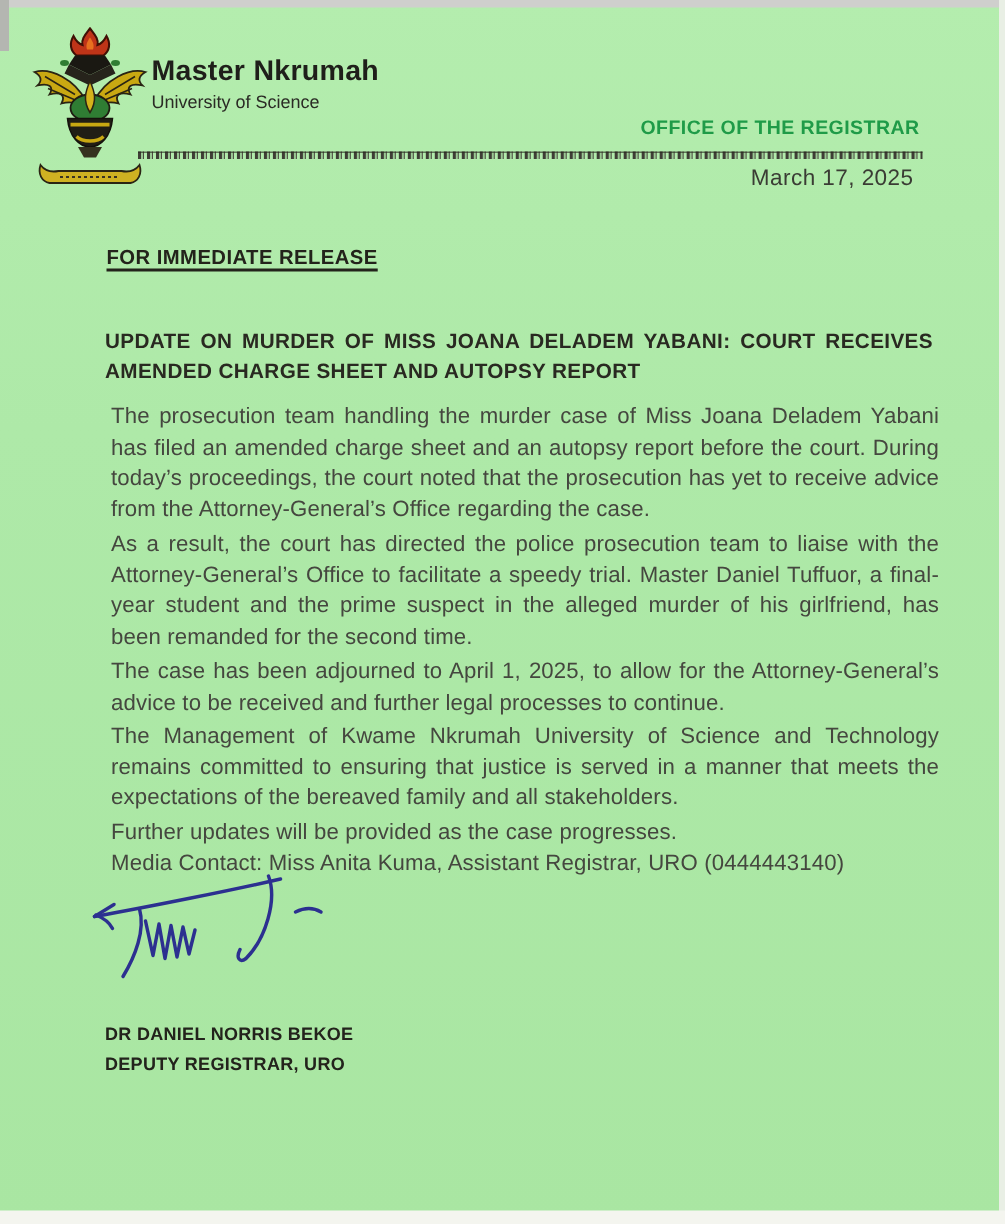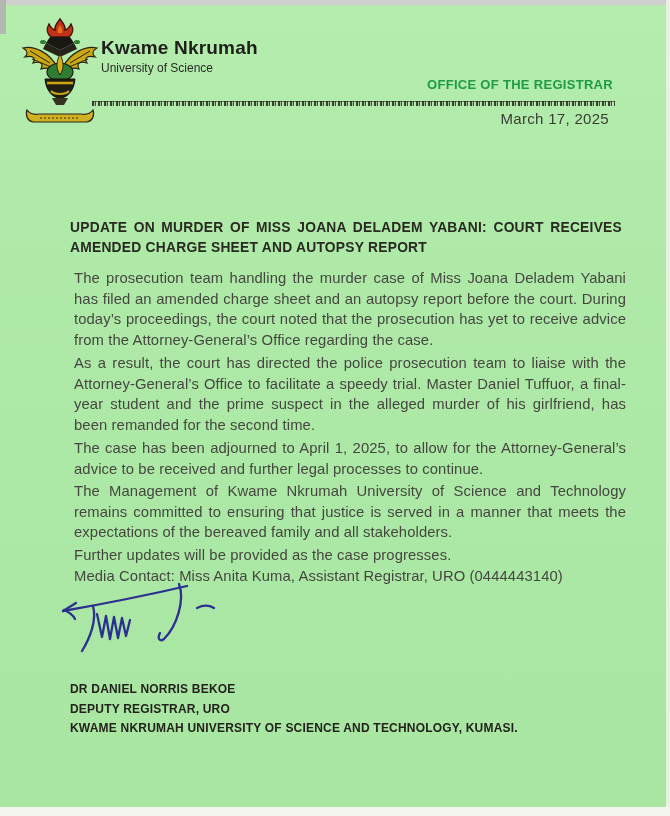--- a/index.html
+++ b/index.html
@@ -86,28 +86,29 @@
       <path d="M27 66 L53 66" stroke="#c9a812" stroke-width="2.5" fill="none"></path>
       <path d="M31 74 C35 78 45 78 49 74" stroke="#c9a812" stroke-width="2.2" fill="none"></path>
       <path d="M32 81 L48 81 L44 88 L36 88 Z" fill="#35321f"></path>
 
       <path d="M7 93 C5 99 8 104 13 105 L67 105 C72 104 75 99 73 93 C70 97 66 98 61 97 L19 97 C14 98 10 97 7 93 Z" fill="#cfb122" stroke="#2a2414" stroke-width="1.2"></path>
       <path d="M20 101 L60 101" stroke="#3a3322" stroke-width="1.2" stroke-dasharray="2 2" fill="none"></path>
     </svg>
   </div>
 
   <div class="uni-name">
-    <div class="uni-line1">Kwame Nkrumah</div>
+    <div class="uni-line1">Master Nkrumah</div>
     <div class="uni-line2">University of Science</div>
   </div>
 
   <div class="office">OFFICE OF THE REGISTRAR</div>
   <div class="rule"></div>
   <div class="date">March 17, 2025</div>
 
+  <div class="release-label">FOR IMMEDIATE RELEASE</div>
 
   <h1 class="title">UPDATE ON MURDER OF MISS JOANA DELADEM YABANI: COURT RECEIVES AMENDED CHARGE SHEET AND AUTOPSY REPORT</h1>
 
   <p class="para p1">The prosecution team handling the murder case of Miss Joana Deladem Yabani has filed an amended charge sheet and an autopsy report before the court. During today’s proceedings, the court noted that the prosecution has yet to receive advice from the Attorney-General’s Office regarding the case.</p>
   <p class="para p2">As a result, the court has directed the police prosecution team to liaise with the Attorney-General’s Office to facilitate a speedy trial. Master Daniel Tuffuor, a final-year student and the prime suspect in the alleged murder of his girlfriend, has been remanded for the second time.</p>
   <p class="para p3">The case has been adjourned to April 1, 2025, to allow for the Attorney-General’s advice to be received and further legal processes to continue.</p>
   <p class="para p4">The Management of Kwame Nkrumah University of Science and Technology remains committed to ensuring that justice is served in a manner that meets the expectations of the bereaved family and all stakeholders.</p>
   <p class="para p5">Further updates will be provided as the case progresses.</p>
   <p class="para p6">Media Contact: Miss Anita Kuma, Assistant Registrar, URO (0444443140)</p>
 
@@ -121,16 +122,15 @@
         <path d="M52 36 L57 59 L61 38 L65 61 L69 39 L73 60 L77 40 L81 58 L85 42"></path>
         <path d="M134 6 C140 22 132 48 119 61 C115 64 112 61 115 55"></path>
         <path d="M152 30 C158 27 164 27 169 30"></path>
       </g>
     </svg>
   </div>
 
   <div class="signatory">
     <div>DR DANIEL NORRIS BEKOE</div>
     <div>DEPUTY REGISTRAR, URO</div>
-    <div>KWAME NKRUMAH UNIVERSITY OF SCIENCE AND TECHNOLOGY, KUMASI.</div>
   </div>
 
 </div>
 
 </body></html>

